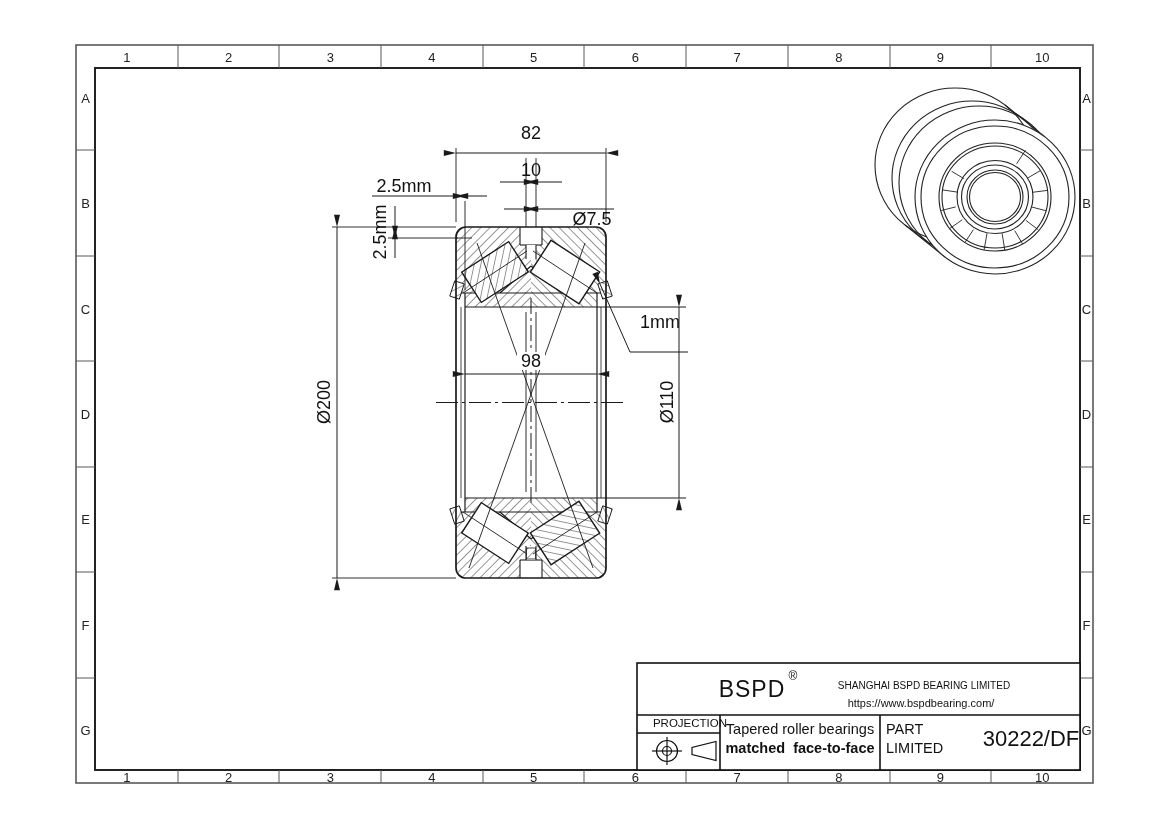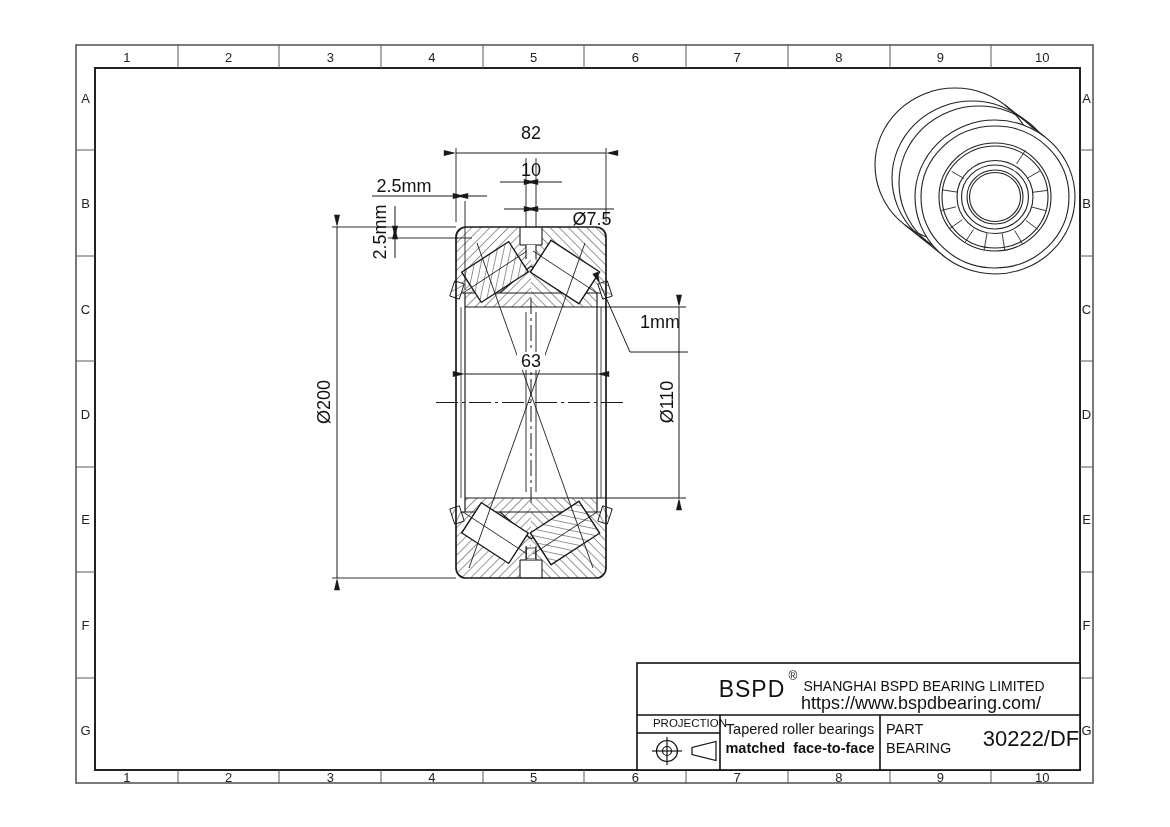--- a/index.html
+++ b/index.html
@@ -6,22 +6,22 @@
   .stage{position:relative;width:1170px;height:827px;background:#fff;overflow:hidden;
          font-family:"Liberation Sans","DejaVu Sans",sans-serif;}
   .stage svg{position:absolute;left:0;top:0;}
   .lbl{position:absolute;transform:translate(-50%,-50%);color:#111;white-space:nowrap;line-height:1;}
   .rot{transform:translate(-50%,-50%) rotate(-90deg);}
   .dim{font-size:18px;}
   .bg{background:#fff;padding:0 4px;}
   .grid-label{position:absolute;transform:translate(-50%,-50%);font-size:13px;color:#222;line-height:1;}
   .brand{font-size:23px;letter-spacing:1px;}
   .reg{font-size:12px;}
-  .company{font-size:14px;}
-  .website{font-size:18px;}
+  .company{font-size:10px;}
+  .website{font-size:11px;}
   .proj{font-size:11.5px;}
   .cell{font-size:14.5px;}
   .pre{white-space:pre;font-weight:bold;}
   .left-align{transform:translate(0,-50%);}
   .partnum{font-size:22px;}
 </style>
 </head>
 <body>
 
 <div class="stage">
@@ -260,33 +260,33 @@
     </g>
   </g>
 </svg>
 
 <div class="lbl dim" style="left:531px;top:133px;">82</div>
 <div class="lbl dim" style="left:531px;top:170px;">10</div>
 <div class="lbl dim" style="left:592px;top:198px;margin-top:21px;">Ø7.5</div>
 <div class="lbl dim" style="left:404px;top:186px;">2.5mm</div>
 <div class="lbl dim rot" style="left:380px;top:232px;">2.5mm</div>
 <div class="lbl dim rot" style="left:324px;top:402px;">Ø200</div>
-<div class="lbl dim bg" style="left:531px;top:361px;">63</div>
+<div class="lbl dim bg" style="left:531px;top:361px;">98</div>
 <div class="lbl dim" style="left:660px;top:322px;">1mm</div>
 <div class="lbl dim rot" style="left:667px;top:402px;">Ø110</div>
 
 <div class="lbl brand" style="left:752px;top:689px;">BSPD</div>
 <div class="lbl reg" style="left:793px;top:676px;">®</div>
 <div class="lbl company" style="left:924px;top:686px;">SHANGHAI BSPD BEARING LIMITED</div>
 <div class="lbl website" style="left:921px;top:703px;">https://www.bspdbearing.com/</div>
 <div class="lbl proj" style="left:678px;top:724px;padding-left:24px;">PROJECTION</div>
 <div class="lbl cell" style="left:800px;top:729px;">Tapered roller bearings</div>
 <div class="lbl cell pre" style="left:800px;top:748px;">matched  face-to-face</div>
 <div class="lbl cell left-align" style="left:886px;top:729px;">PART</div>
-<div class="lbl cell left-align" style="left:886px;top:748px;">BEARING</div>
+<div class="lbl cell left-align" style="left:886px;top:748px;">LIMITED</div>
 <div class="lbl partnum" style="left:1031px;top:739px;">30222/DF</div>
 
 <div id="grid-labels">
       <div class="grid-label" style="left: 126.85px; top: 56.5px;">1</div>
       <div class="grid-label" style="left: 126.85px; top: 776.5px;">1</div>
       <div class="grid-label" style="left: 228.55px; top: 56.5px;">2</div>
       <div class="grid-label" style="left: 228.55px; top: 776.5px;">2</div>
       <div class="grid-label" style="left: 330.25px; top: 56.5px;">3</div>
       <div class="grid-label" style="left: 330.25px; top: 776.5px;">3</div>
       <div class="grid-label" style="left: 431.95px; top: 56.5px;">4</div>

